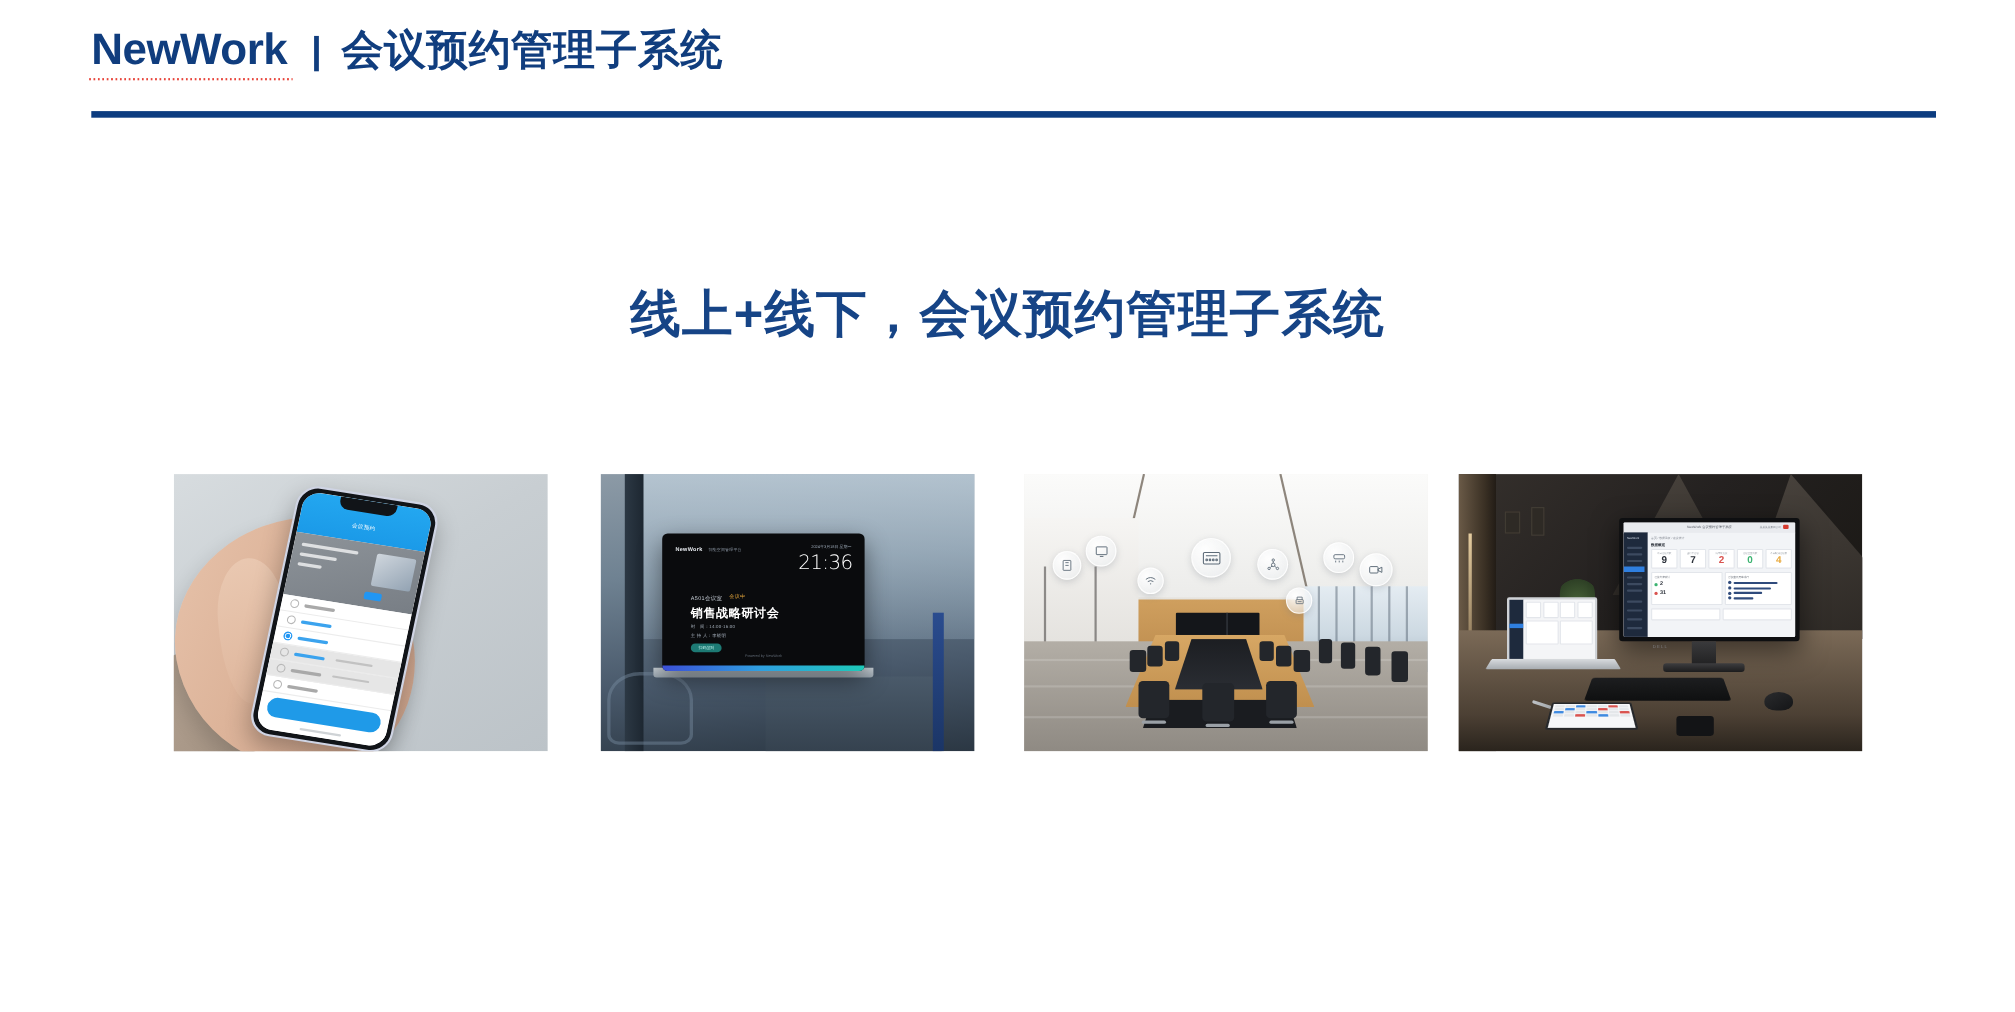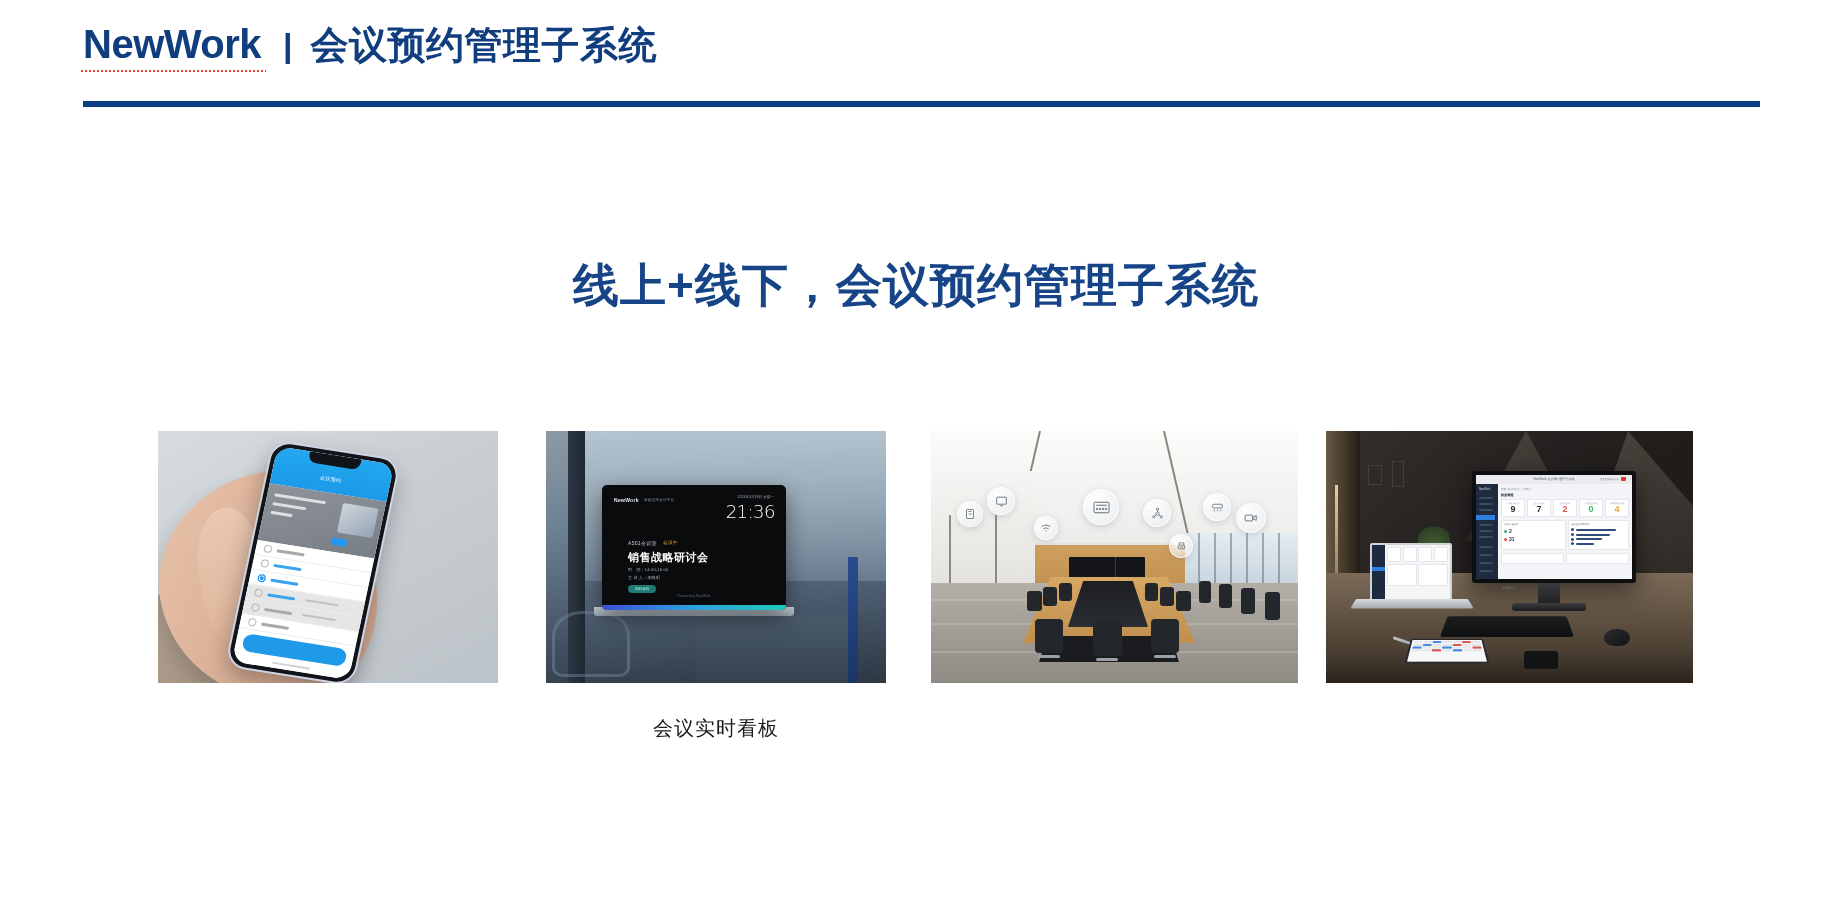--- a/index.html
+++ b/index.html
@@ -743,21 +743,20 @@
           <div class="disp-badge">会议中</div>
           <div class="disp-meeting">销售战略研讨会</div>
           <div class="disp-meta1">时　间：14:00-16:00</div>
           <div class="disp-meta2">主 持 人：李晓明</div>
           <div class="disp-btn">扫码签到</div>
           <div class="disp-foot">Powered by NewWork</div>
           <div class="display-glow-bar"></div>
         </div>
       </div>
     </div>
-    <div class="card-caption">会议实时看板</div>
   </div>
 
   <div class="card" id="card-2">
     <div class="card-media">
       <div class="photo-room">
         <div class="ceiling">
           <div class="ceiling-seam" style="left:108px;transform:rotate(13deg);transform-origin:top;"></div>
           <div class="ceiling-seam" style="left:232px;transform:rotate(-13deg);transform-origin:top;"></div>
         </div>
         <div class="wall-left">

